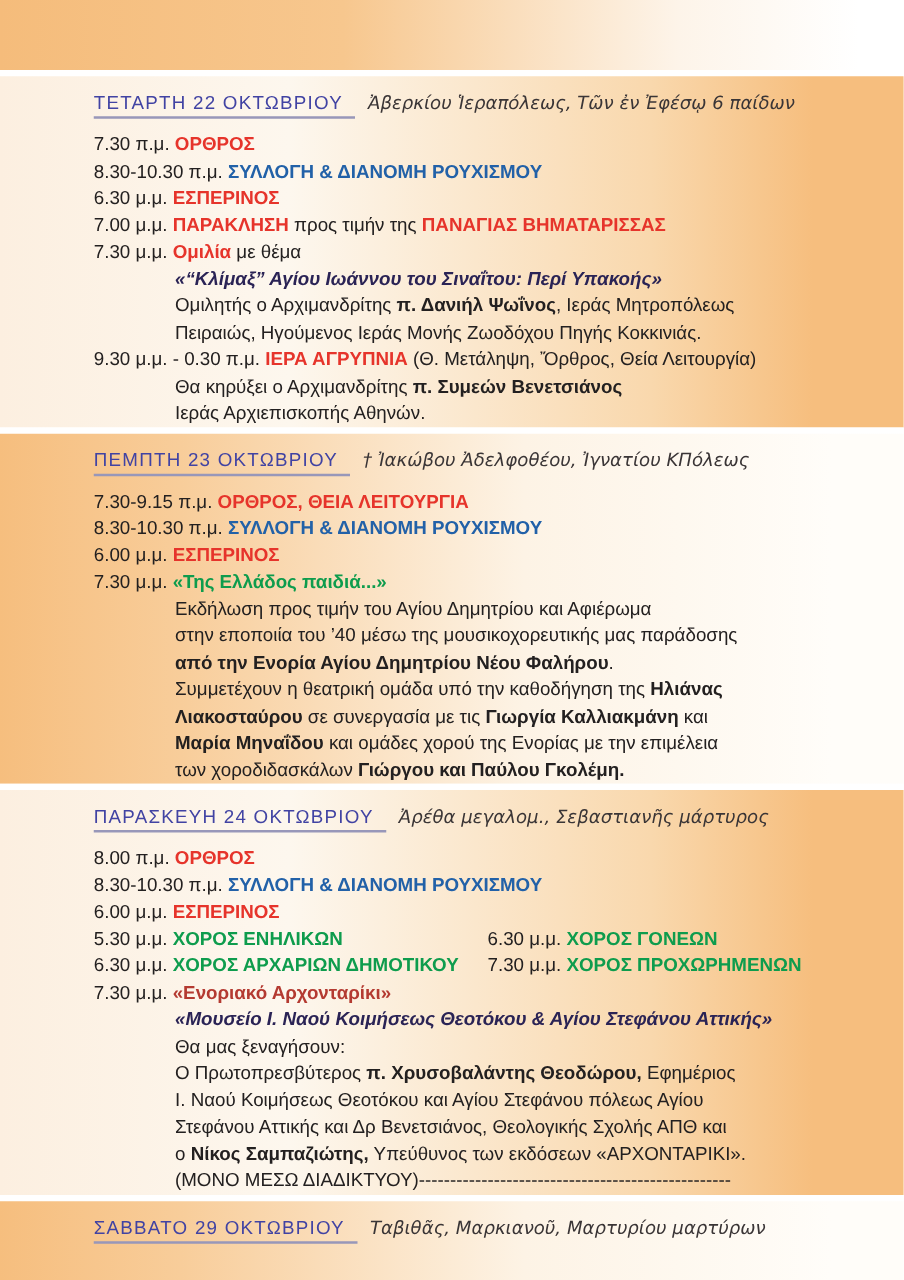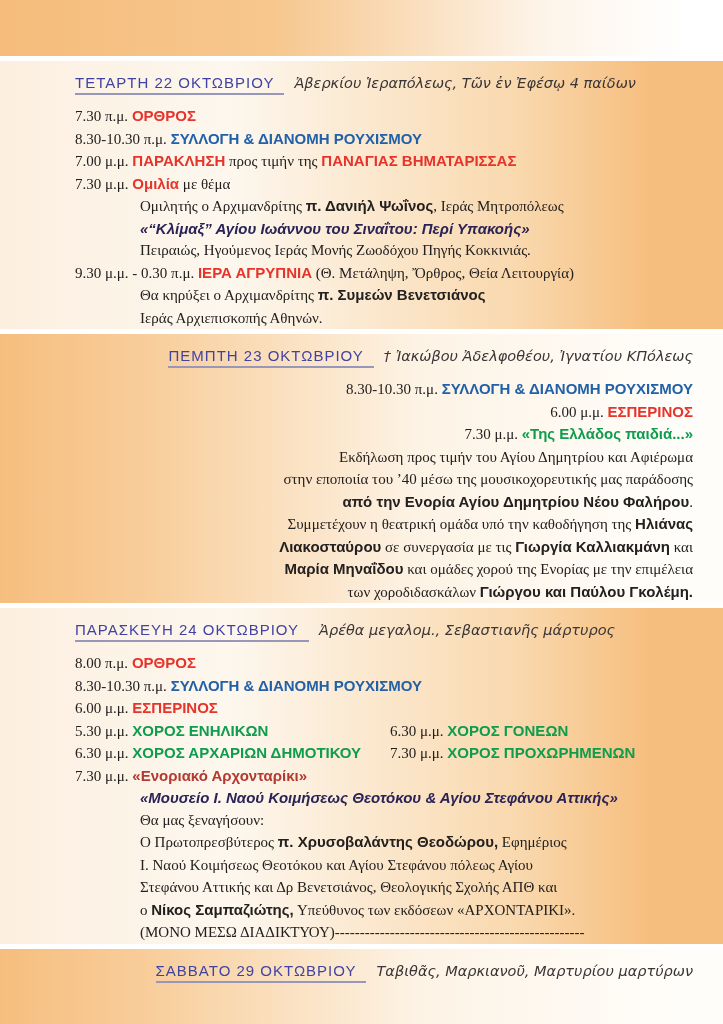--- a/index.html
+++ b/index.html
@@ -13,68 +13,69 @@
   .gap{height:5px;background:#ffffff;flex:0 0 auto;}
   .grad-top{
     height:56px;flex:0 0 auto;
     background:linear-gradient(90deg,#f5bc7b 0%,#f7c78e 38%,#fdf4e9 75%,#ffffff 95%);
   }
   .grad-a{ 
     background:linear-gradient(90deg,#fcefe0 0%,#fdf7ee 32%,#f9d8ad 72%,#f6be7e 90%);
   }
   .grad-b{ 
     background:linear-gradient(90deg,#f6be7e 0%,#f8cd9a 20%,#fdf3e5 58%,#fffdf9 92%);
-    text-align:right;
   }
   .day-section{padding:13px 30px 0 75px;flex:0 0 auto;}
   .day-section.last{flex:1 1 auto;}
   .day-header{margin-bottom:10px;white-space:nowrap;}
   .day-title{
     display:inline-block;color:#4143a3;font-size:15px;letter-spacing:1px;
     border-bottom:2px solid #9897b9;padding:0 10px 2px 0;margin-right:10px;
   }
   .feast{
     color:#3a3536;font-style:italic;font-size:14.5px;
     font-family:"DejaVu Sans","Liberation Sans",sans-serif;
   }
   .line{font-size:15px;line-height:21.5px;color:#232020;}
   .line.ind{margin-left:65px;}
   .line.cols{display:flex;}
   .line.cols .col1{flex:0 0 315px;}
-  .s-p{color:#232020;font-family:Liberation Serif, serif;}
+  .s-p{color:#232020;}
   .s-b{color:#232020;font-weight:bold;}
   .s-red{color:#e6342b;font-weight:bold;}
   .s-blue{color:#2261a8;font-weight:bold;}
   .s-green{color:#0e9c4d;font-weight:bold;}
   .s-maroon{color:#b43a31;font-weight:bold;}
   .s-navy{color:#2a2355;font-weight:bold;font-style:italic;}
 </style>
 </head>
 <body>
 
 <div class="page">
   <div class="band grad-top"></div>
   <div class="gap"></div>
   <div id="sections" style="display: flex; flex-direction: column; flex: 1 1 auto;">
       <section class="band day-section grad-a">
-        <div class="day-header"><span class="day-title">ΤΕΤΑΡΤΗ  22  ΟΚΤΩΒΡΙΟΥ</span><span class="feast">Ἀβερκίου Ἱεραπόλεως, Τῶν ἐν Ἐφέσῳ 4 παίδων</span></div>
+        <div class="day-header"><span class="day-title">ΤΕΤΑΡΤΗ  22  ΟΚΤΩΒΡΙΟΥ</span><span class="feast">Ἀβερκίου Ἱεραπόλεως, Τῶν ἐν Ἐφέσῳ 6 παίδων</span></div>
         <div class="line"><span class="s-p">7.30 π.μ. </span><span class="s-red">ΟΡΘΡΟΣ</span></div>
         <div class="line"><span class="s-p">8.30-10.30 π.μ. </span><span class="s-blue">ΣΥΛΛΟΓΗ &amp; ΔΙΑΝΟΜΗ ΡΟΥΧΙΣΜΟΥ</span></div>
+        <div class="line"><span class="s-p">6.30 μ.μ. </span><span class="s-red">ΕΣΠΕΡΙΝΟΣ</span></div>
         <div class="line"><span class="s-p">7.00 μ.μ. </span><span class="s-red">ΠΑΡΑΚΛΗΣΗ</span><span class="s-p"> προς τιμήν της </span><span class="s-red">ΠΑΝΑΓΙΑΣ ΒΗΜΑΤΑΡΙΣΣΑΣ</span></div>
         <div class="line"><span class="s-p">7.30 μ.μ. </span><span class="s-red">Ομιλία</span><span class="s-p"> με θέμα</span></div>
+        <div class="line ind"><span class="s-navy">«“Κλίμαξ” Αγίου Ιωάννου του Σιναΐτου: Περί Υπακοής»</span></div>
         <div class="line ind"><span class="s-p">Ομιλητής ο Αρχιμανδρίτης </span><span class="s-b">π. Δανιήλ Ψωΐνος</span><span class="s-p">, Ιεράς Μητροπόλεως</span></div>
-        <div class="line ind"><span class="s-navy">«“Κλίμαξ” Αγίου Ιωάννου του Σιναΐτου: Περί Υπακοής»</span></div>
         <div class="line ind"><span class="s-p">Πειραιώς, Ηγούμενος Ιεράς Μονής Ζωοδόχου Πηγής Κοκκινιάς.</span></div>
         <div class="line"><span class="s-p">9.30 μ.μ. - 0.30 π.μ. </span><span class="s-red">ΙΕΡΑ ΑΓΡΥΠΝΙΑ</span><span class="s-p"> (Θ. Μετάληψη, Ὄρθρος, Θεία Λειτουργία)</span></div>
         <div class="line ind"><span class="s-p">Θα κηρύξει ο Αρχιμανδρίτης </span><span class="s-b">π. Συμεών Βενετσιάνος</span></div>
         <div class="line ind"><span class="s-p">Ιεράς Αρχιεπισκοπής Αθηνών.</span></div>
       </section>
       <div class="gap"></div>
       <section class="band day-section grad-b">
         <div class="day-header"><span class="day-title">ΠΕΜΠΤΗ  23  ΟΚΤΩΒΡΙΟΥ</span><span class="feast">† Ἰακώβου Ἀδελφοθέου, Ἰγνατίου ΚΠόλεως</span></div>
+        <div class="line"><span class="s-p">7.30-9.15 π.μ. </span><span class="s-red">ΟΡΘΡΟΣ, ΘΕΙΑ ΛΕΙΤΟΥΡΓΙΑ</span></div>
         <div class="line"><span class="s-p">8.30-10.30 π.μ. </span><span class="s-blue">ΣΥΛΛΟΓΗ &amp; ΔΙΑΝΟΜΗ ΡΟΥΧΙΣΜΟΥ</span></div>
         <div class="line"><span class="s-p">6.00 μ.μ. </span><span class="s-red">ΕΣΠΕΡΙΝΟΣ</span></div>
         <div class="line"><span class="s-p">7.30 μ.μ. </span><span class="s-green">«Της Ελλάδος παιδιά...»</span></div>
         <div class="line ind"><span class="s-p">Εκδήλωση προς τιμήν του Αγίου Δημητρίου και Αφιέρωμα</span></div>
         <div class="line ind"><span class="s-p">στην εποποιία του ’40 μέσω της μουσικοχορευτικής μας παράδοσης</span></div>
         <div class="line ind"><span class="s-b">από την Ενορία Αγίου Δημητρίου Νέου Φαλήρου</span><span class="s-p">.</span></div>
         <div class="line ind"><span class="s-p">Συμμετέχουν η θεατρική ομάδα υπό την καθοδήγηση της </span><span class="s-b">Ηλιάνας</span></div>
         <div class="line ind"><span class="s-b">Λιακοσταύρου</span><span class="s-p"> σε συνεργασία με τις </span><span class="s-b">Γιωργία Καλλιακμάνη</span><span class="s-p"> και</span></div>
         <div class="line ind"><span class="s-b">Μαρία Μηναΐδου</span><span class="s-p"> και ομάδες χορού της Ενορίας με την επιμέλεια</span></div>
         <div class="line ind"><span class="s-p">των χοροδιδασκάλων </span><span class="s-b">Γιώργου και Παύλου Γκολέμη.</span></div>

